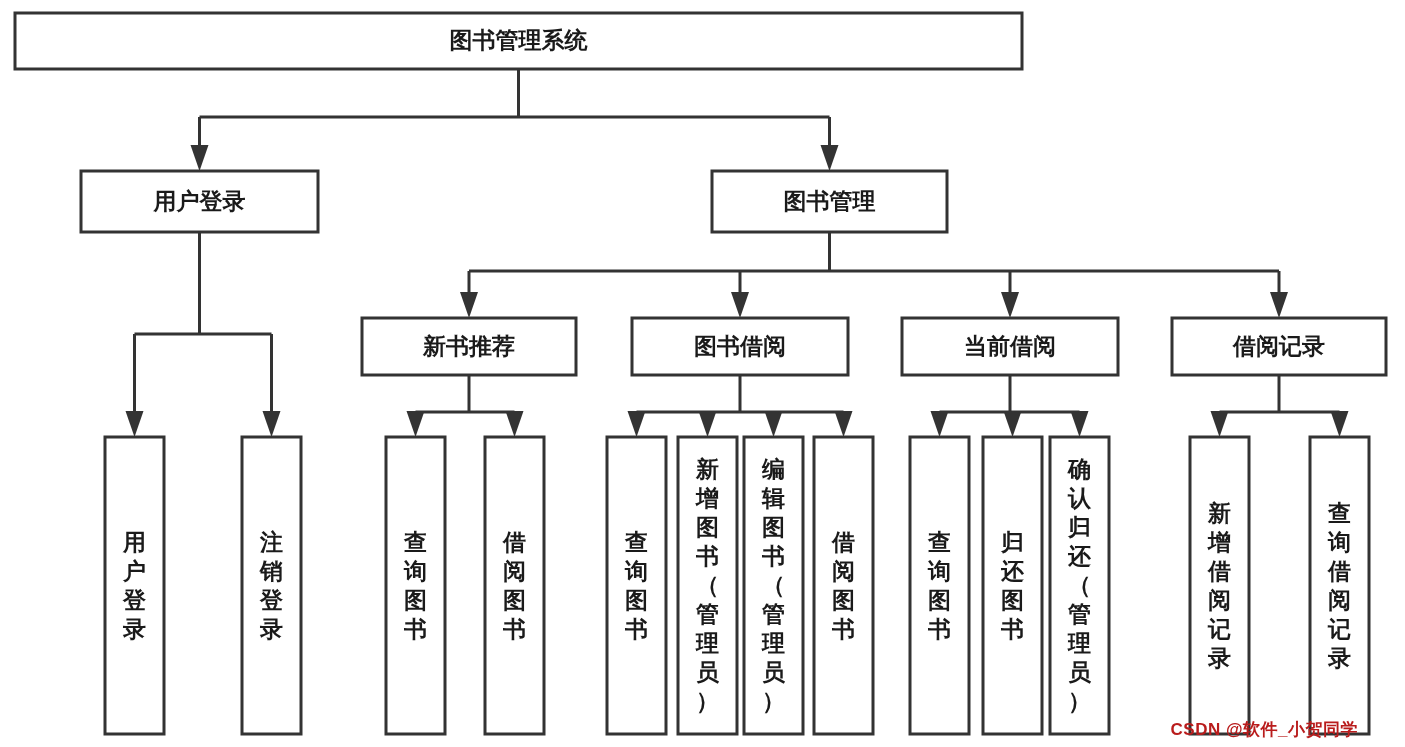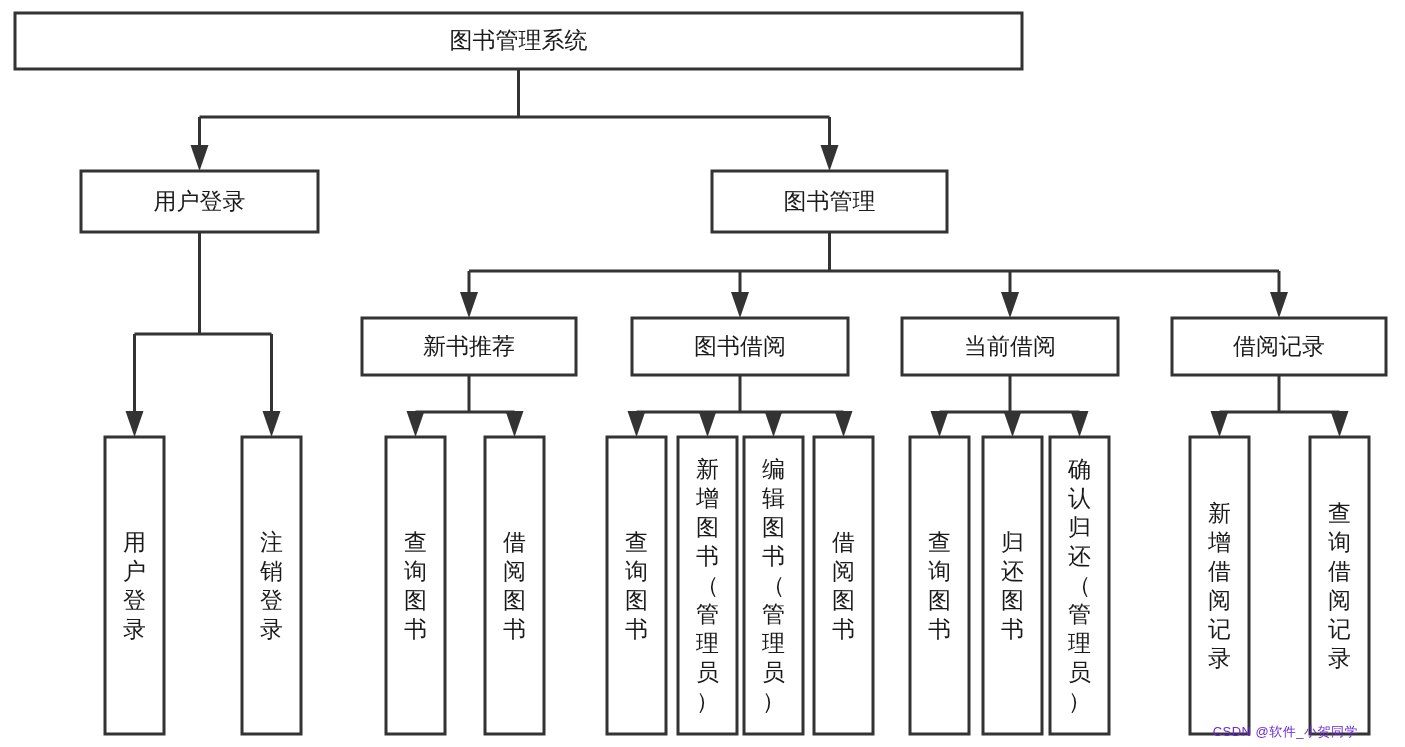--- a/index.html
+++ b/index.html
@@ -11,20 +11,21 @@
     width: 1405px;
     height: 747px;
     font-family: "Liberation Sans", "DejaVu Sans", sans-serif;
     overflow: hidden;
     position: relative;
   }
   #diagram-root {
     position: relative;
     width: 1370px;
     height: 747px;
+    font-weight: bold;
   }
   svg.diagram-canvas {
     position: absolute;
     left: 0;
     top: 0;
     width: 1405px;
     height: 747px;
     display: block;
   }
   .node-box {
@@ -53,22 +54,22 @@
     font-family: "Liberation Sans", "DejaVu Sans", sans-serif;
     font-size: 23px;
     fill: #1a1a1a;
     text-anchor: middle;
   }
   .watermark-text {
     position: absolute;
     right: 12px;
     bottom: 6px;
     font-family: "Liberation Sans", "DejaVu Sans", sans-serif;
-    font-size: 13px;
-    color: #6d28d9;
+    font-size: 17px;
+    color: #b91c1c;
     white-space: nowrap;
     letter-spacing: 0.5px;
     user-select: none;
     margin-top: 10px;
   }
 </style>
 </head>
 <body>
 
 <div id="diagram-root">

